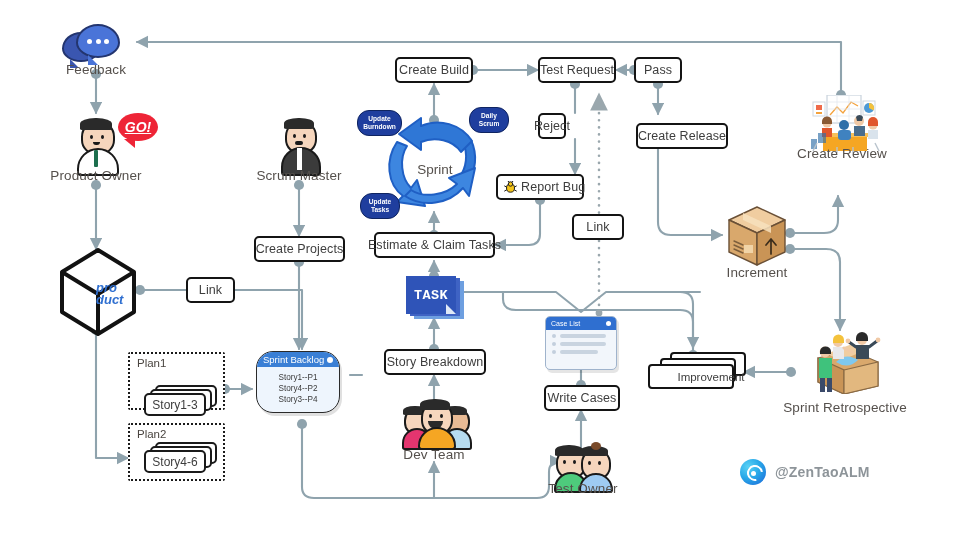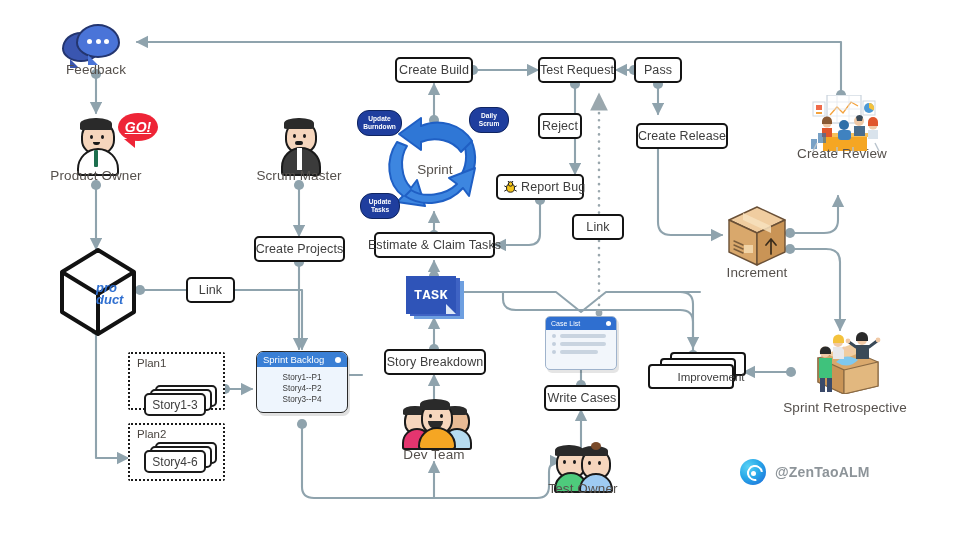--- a/index.html
+++ b/index.html
@@ -89,22 +89,22 @@
   .sbub{
     position:absolute;background:#1f3e9e;border:1.6px solid #0f2461;border-radius:11px;
     color:#fff;font-size:6.6px;font-weight:700;line-height:7.6px;text-align:center;
     display:flex;align-items:center;justify-content:center;
     padding:3px 4px;box-sizing:border-box;
   }
   .sbub:after{content:"";position:absolute;width:0;height:0;}
 
   
   .sbl{
-    position:absolute;width:92px;height:62px;box-sizing:border-box;
-    border:1.8px solid #2a2a2a;border-radius:7px;overflow:hidden;background:#eef5fd;
+    position:absolute;width:84px;height:62px;box-sizing:border-box;
+    border:1.8px solid #2a2a2a;border-radius:17px;overflow:hidden;background:#eef5fd;
     box-shadow:2px 3px 0 rgba(0,0,0,.12);
   }
   .sbl-hd{
     height:15px;background:#3a7fd5;color:#fff;font-size:9.5px;
     display:flex;align-items:center;justify-content:space-between;
     padding:0 6px;box-sizing:border-box;
   }
   .sbl-hd .dot{width:6px;height:6px;border-radius:50%;background:#fff;}
   .sbl-bd{
     padding:5px 0 0;text-align:center;color:#3a3a3a;font-size:8.2px;line-height:11px;
@@ -391,21 +391,21 @@
   <div class="sbub" style="left:360px;top:193px;width:40px;height:26px;border-radius:12px;">
     <div>
       <div>Update</div>
       <div>Tasks</div>
     </div>
   </div>
 
   <div class="pbox" style="left:395px;top:57px;width:78px;height:26px;">Create Build</div>
   <div class="pbox" style="left:538px;top:57px;width:78px;height:26px;">Test Request</div>
   <div class="pbox" style="left:634px;top:57px;width:48px;height:26px;">Pass</div>
-  <div class="pbox" style="left:538px;top:113px;width:44px;height:26px;">Reject</div>
+  <div class="pbox" style="left:538px;top:113px;width:28px;height:26px;">Reject</div>
   <div class="pbox" style="left:636px;top:123px;width:92px;height:26px;">Create Release</div>
 
   <div class="pbox" style="left:496px;top:174px;width:88px;height:26px;justify-content:flex-start;padding-left:6px;">
     <span class="bugicon">
       <svg width="13" height="12" viewBox="0 0 13 12">
         <ellipse cx="6.5" cy="7" rx="4" ry="4.2" fill="#f5c518" stroke="#222" stroke-width="1"></ellipse>
         <circle cx="6.5" cy="3" r="2.2" fill="#f5c518" stroke="#222" stroke-width="1"></circle>
         <path d="M5,1 L3.6,-0.2 M8,1 L9.4,-0.2 M2.4,6 L0.6,5 M2.4,9 L0.6,10 M10.6,6 L12.4,5 M10.6,9 L12.4,10" stroke="#222" stroke-width="1" fill="none" stroke-linecap="round"></path>
       </svg>
     </span>

